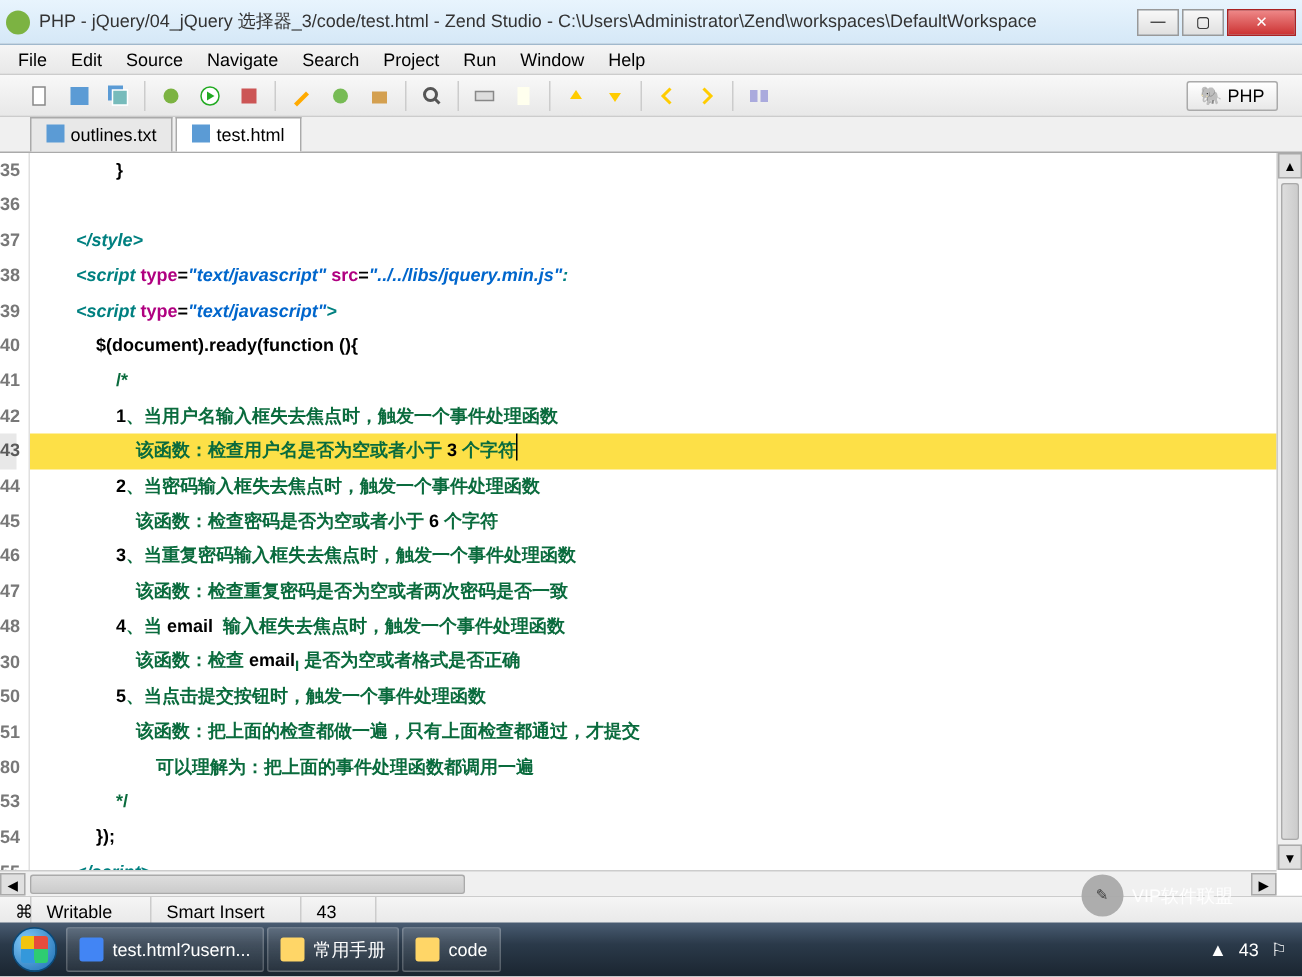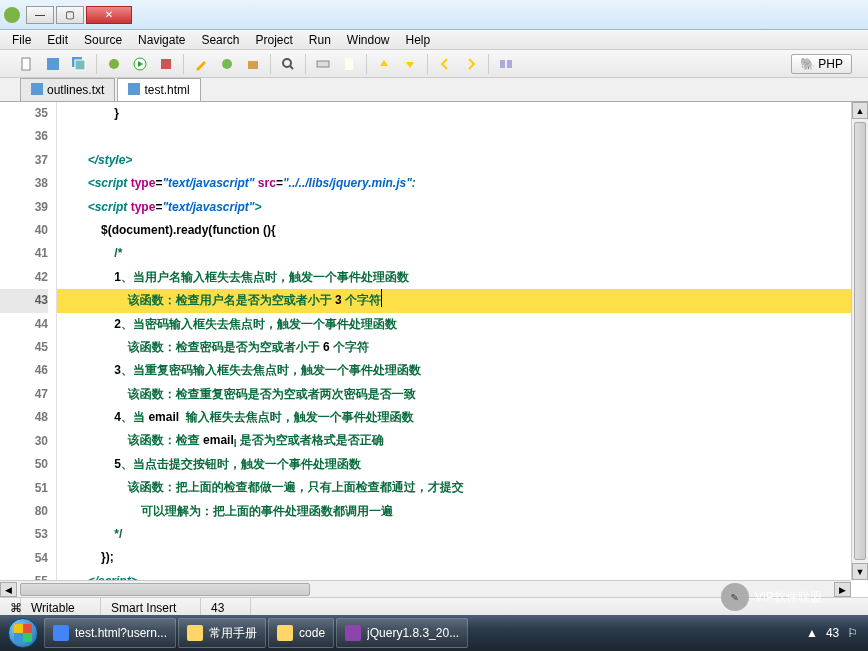--- a/index.html
+++ b/index.html
@@ -15,21 +15,21 @@
 .toolbar { height: 28px; background: linear-gradient(#f8f8f8,#e8e8e8); border-bottom: 1px solid #ccc; display: flex; align-items: center; padding: 0 16px; gap: 4px; }
 .tbtn { width: 22px; height: 22px; display: flex; align-items: center; justify-content: center; }
 .tbtn svg { width: 16px; height: 16px; }
 .tsep { width: 1px; height: 20px; background: #ccc; margin: 0 2px; }
 .phpbtn { padding: 2px 8px; border: 1px solid #aaa; background: linear-gradient(#fff,#e8e8e8); margin-left: auto; border-radius: 2px; }
 .tabs { height: 24px; background: #f0f0f0; display: flex; align-items: flex-end; border-bottom: 1px solid #aaa; padding-left: 20px; }
 .tab { padding: 4px 10px; background: #e8e8e8; border: 1px solid #aaa; border-bottom: none; margin-right: 2px; display: flex; align-items: flex-start; gap: 4px; font-size: 11px; }
 .tab.active { background: #fff; }
 .tab .ficon { width: 12px; height: 12px; background: #5b9bd5; }
 .editor { position: relative; height: 495px; display: flex; background: #fff; }
-.gutter { width: 57px; background: #fff; text-align: right; padding-right: 8px; color: #787878; font-family: Consolas, monospace; font-size: 17px; font-weight: bold; line-height: 23.4px; border-right: 1px solid #e0e0e0; }
+.gutter { width: 20px; background: #fff; text-align: right; padding-right: 8px; color: #787878; font-family: Consolas, monospace; font-size: 17px; font-weight: bold; line-height: 23.4px; border-right: 1px solid #e0e0e0; }
 .gutter div.hl { color: #5a5a5a; background: #e8e8e8; }
 .code { flex: 1; font-family: Consolas, monospace; font-size: 17px; line-height: 23.4px; white-space: pre; overflow: hidden; font-weight: bold; }
 .code .line { height: 23.4px; padding-left: 4px; }
 .code .line.highlight { background: #fde047; }
 .kw { color: #008080; font-style: italic; }
 .attr { color: #b00080; }
 .str { color: #0066cc; font-style: italic; }
 .fn { color: #000; font-weight: bold; }
 .com { color: #0a6b3d; }
 .cursor-caret { display: inline-block; width: 1px; height: 18px; background: #000; vertical-align: text-bottom; }
@@ -50,20 +50,21 @@
 .watermark .circ { width:28px;height:28px;border-radius:50%;background:#aaa;display:flex;align-items:center;justify-content:center;color:#333;font-size:10px;}
 .vscroll { position: absolute; right: 0; top: 0; bottom: 17px; width: 17px; background: #f0f0f0; border-left:1px solid #ccc; }
 .vscroll .varr { height: 17px; background:#e0e0e0; border:1px solid #aaa; display:flex;align-items:center;justify-content:center;font-size:9px; }
 .vscroll .vthumb { position:absolute; top:20px; bottom:20px; left:2px; right:2px; background: linear-gradient(90deg,#ddd,#ccc); border:1px solid #aaa; border-radius:2px; }
 </style>
 </head>
 <body>
 
 <div class="titlebar">
   <div class="icon"></div>
+  <div class="title">PHP - jQuery/04_jQuery 选择器_3/code/test.html - Zend Studio - C:\Users\Administrator\Zend\workspaces\DefaultWorkspace</div>
   <div class="winbtns">
     <div class="winbtn">—</div>
     <div class="winbtn">▢</div>
     <div class="winbtn close">✕</div>
   </div>
 </div>
 
 <div class="menubar" id="menubar">
     <span>File</span>
     <span>Edit</span>
@@ -241,24 +242,20 @@
         <div class="tl">test.html?usern...</div>
       </div>
       <div class="taskitem">
         <div class="ti" style="background:#ffd667;border-radius:2px"></div>
         <div class="tl">常用手册</div>
       </div>
       <div class="taskitem">
         <div class="ti" style="background:#ffd667;border-radius:2px"></div>
         <div class="tl">code</div>
       </div>
-      <div class="taskitem">
-        <div class="ti" style="background:#8e44ad;border-radius:2px"></div>
-        <div class="tl">jQuery1.8.3_20...</div>
-      </div>
     </div>
   <div class="tray">
     <span>▲</span>
     <span>43</span>
     <span>⚐</span>
   </div>
 </div>
 
 <div class="watermark">
   <div class="circ">✎</div>

